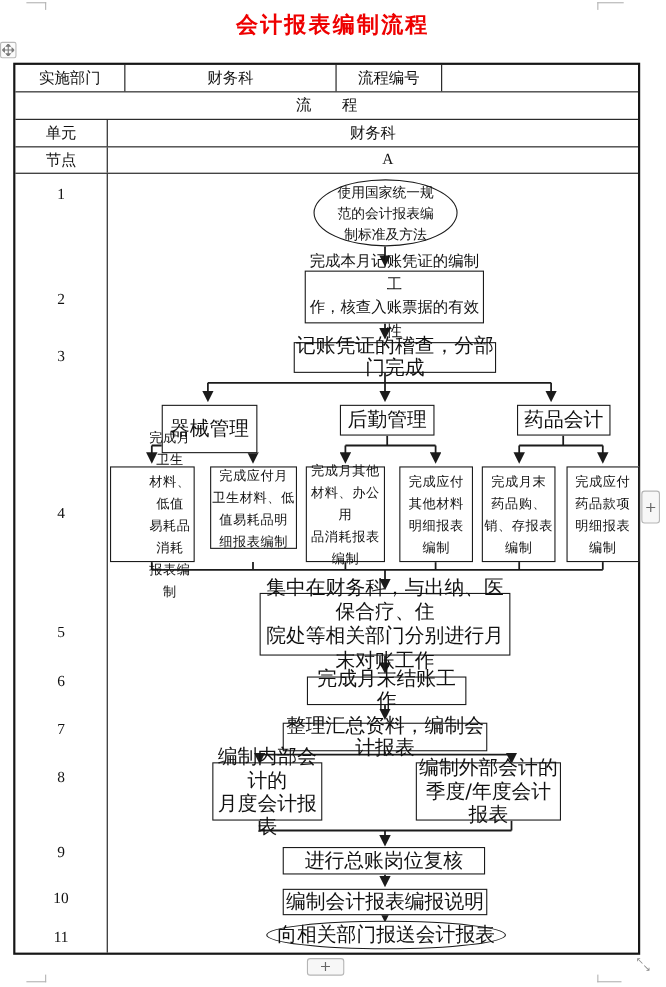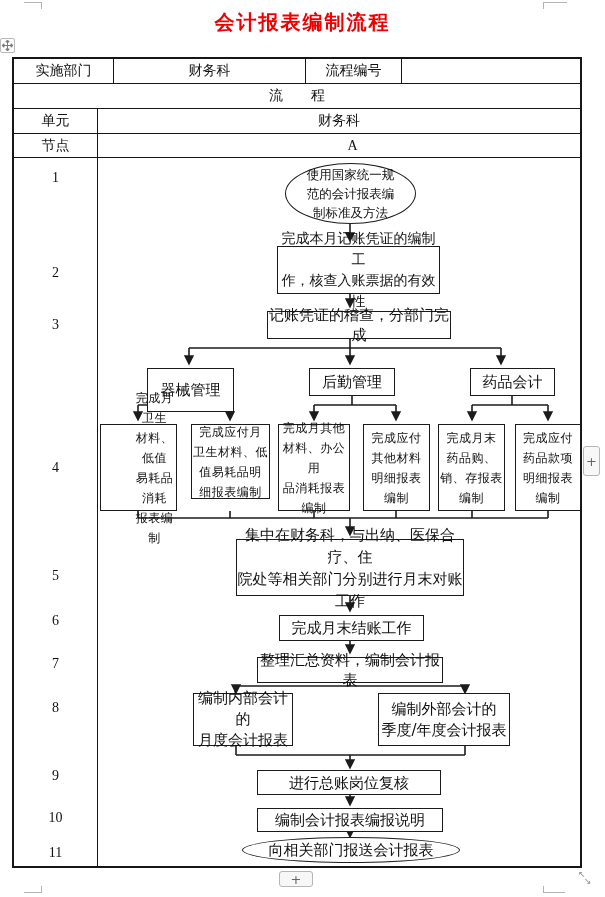--- a/index.html
+++ b/index.html
@@ -26,21 +26,21 @@
   .body { display:flex; height:708px; border-bottom:none; }
   .numcol { position:relative; width:84px; border-right:1.5px solid #161616; }
   .num { position:absolute; left:0; width:100%; text-align:center;
          font-family:"Liberation Serif","DejaVu Serif",serif; font-size:14px; height:18px; }
   .flow { position:relative; flex:1; }
   .flow svg { position:absolute; left:0; top:0; }
   
   .node {
     position:absolute; background:#fff; border:1.6px solid #1b1b1b;
     display:flex; align-items:center; justify-content:center;
-    text-align:center; white-space:pre-line; font-size:15px; line-height:20px;
+    text-align:center; white-space:pre-line; font-size:18px; line-height:20px;
     z-index:2;
   }
   .ellipse { border-radius:50%; }
   .sub { font-size:12px; letter-spacing:0.5px; line-height:20px; padding:2px 1px; }
   
   .movehandle {
     position:absolute; left:0; top:38px; width:15px; height:15px;
     border:1px solid #b9b9b9; background:#fbfbfb; border-radius:2px;
     display:flex; align-items:center; justify-content:center; z-index:5;
   }

